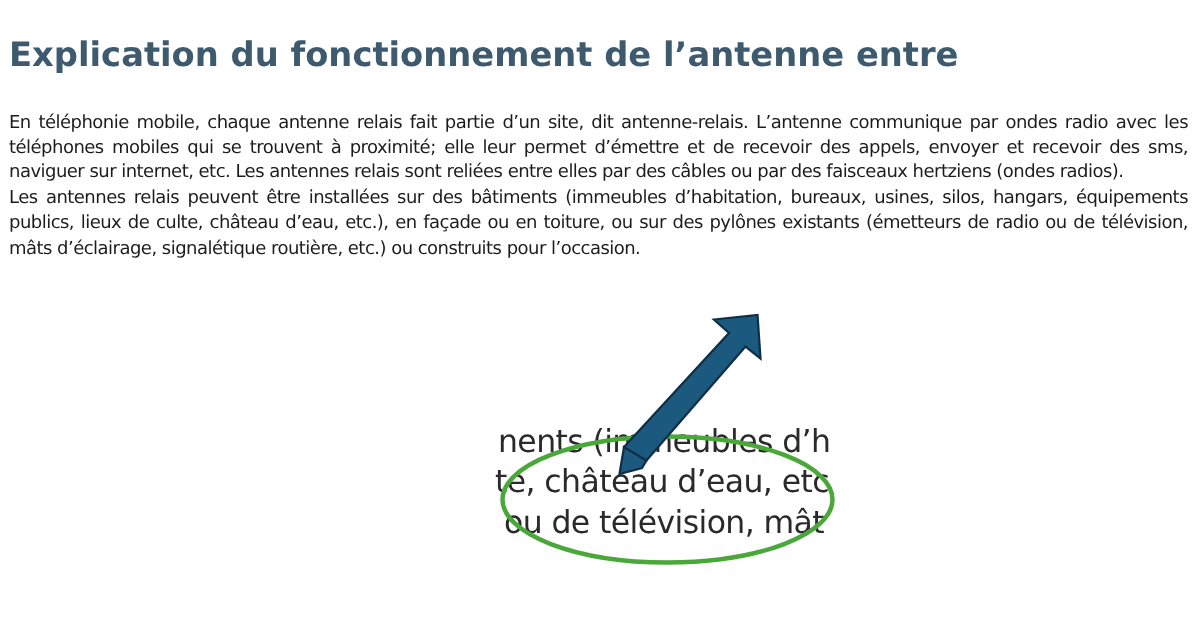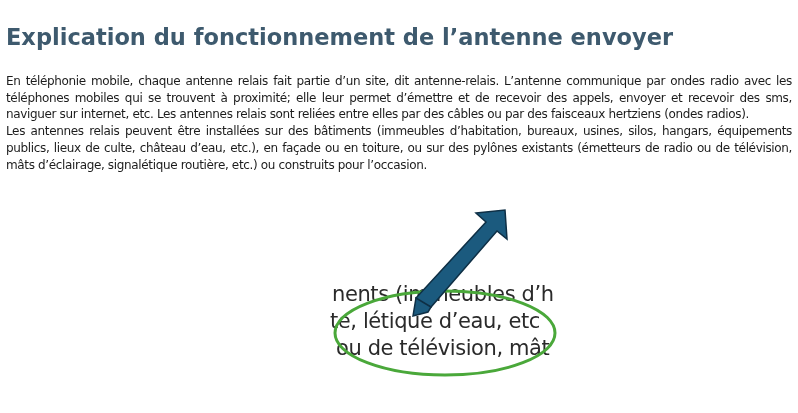--- a/index.html
+++ b/index.html
@@ -24,30 +24,30 @@
   }
   .zoom-inset .zline {
     position: absolute; left: 0; white-space: nowrap;
     font-family: "DejaVu Sans", sans-serif; font-size: 21px; color: #2a2a2a; letter-spacing: -0.4px;
   }
   svg.overlay { position: absolute; left: 0; top: 0; pointer-events: none; }
 </style>
 </head>
 <body>
 
-<h1 class="title">Explication du fonctionnement de l’antenne envoyer</h1>
+<h1 class="title">Explication du fonctionnement de l’antenne entre</h1>
 
 <div class="body-text">
   <p>En téléphonie mobile, chaque antenne relais fait partie d’un site, dit antenne-relais. L’antenne communique par ondes radio avec les téléphones mobiles qui se trouvent à proximité; elle leur permet d’émettre et de recevoir des appels, envoyer et recevoir des sms, naviguer sur internet, etc. Les antennes relais sont reliées entre elles par des câbles ou par des faisceaux hertziens (ondes radios).</p>
   <p>Les antennes relais peuvent être installées sur des bâtiments (immeubles d’habitation, bureaux, usines, silos, hangars, équipements publics, lieux de culte, château d’eau, etc.), en façade ou en toiture, ou sur des pylônes existants (émetteurs de radio ou de télévision, mâts d’éclairage, signa­létique routière, etc.) ou construits pour l’occasion.</p>
 </div>
 
 <div class="zoom-inset">
   <div class="zline" style="top:0px;left:2px;">nents (immeubles d’h</div>
-  <div class="zline" style="top:27px;left:0px;">te, létique d’eau, etc</div>
+  <div class="zline" style="top:27px;left:0px;">te, château d’eau, etc</div>
   <div class="zline" style="top:54px;left:6px;">ou de télévision, mât</div>
 </div>
 
 <svg class="overlay" width="798" height="413" viewBox="0 0 798 413">
   <ellipse cx="445" cy="333" rx="110" ry="42" fill="none" stroke="#4aa83a" stroke-width="3"></ellipse>
   <g>
     <polygon points="476,213 505,210 507,239 497,231 431,307 420,303 416,298 486,222" fill="#1b5a7e" stroke="#0e2f45" stroke-width="1.5" stroke-linejoin="miter"></polygon>
     <polygon points="431,307 416,298 413,316 428,312" fill="#1b5a7e" stroke="#0e2f45" stroke-width="1.5"></polygon>
   </g>
 </svg>

